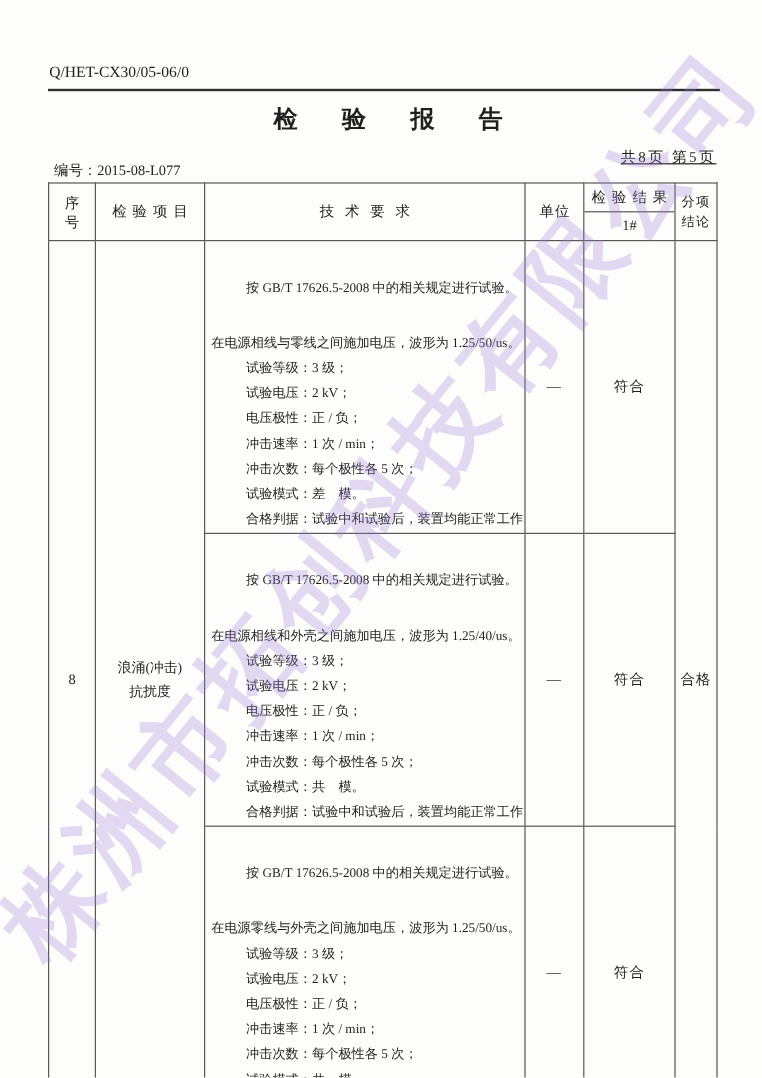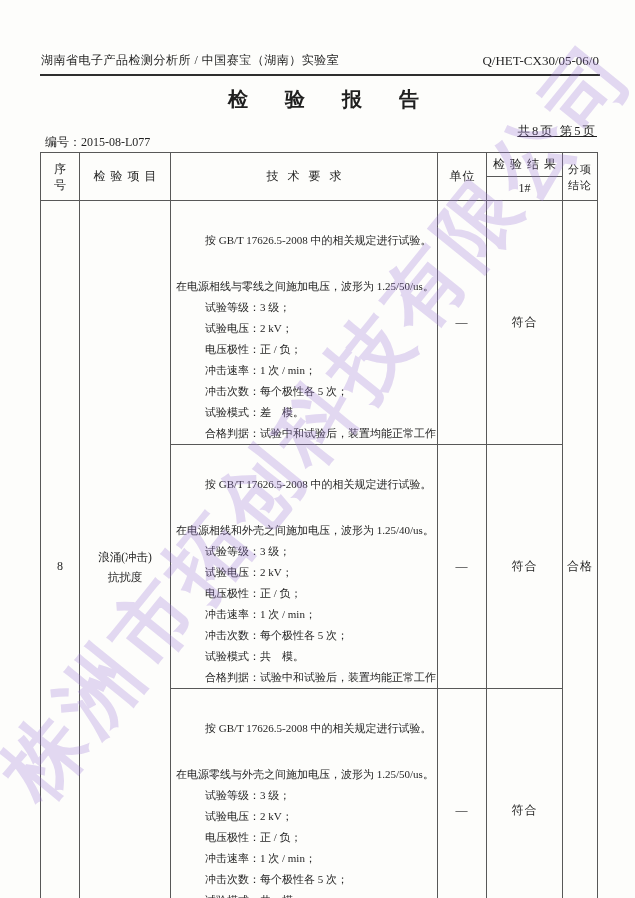--- a/index.html
+++ b/index.html
@@ -78,21 +78,20 @@
   tr.r3 td { height:207px; }
 </style>
 </head>
 <body>
 
 <div class="page">
 
   <div class="wm">株洲市拓创科技有限公司</div>
 
   <div class="hdr">
-    <span class="lab">湖南省电子产品检测分析所 / 中国赛宝（湖南）实验室</span>
     <span class="code">Q/HET-CX30/05-06/0</span>
   </div>
   <div class="hdr-rule"></div>
 
   <div class="title">检 验 报 告</div>
 
   <div class="meta-no">编号：2015-08-L077</div>
   <div class="meta-pg">共8页 第5页</div>
 
   <table class="rpt">

